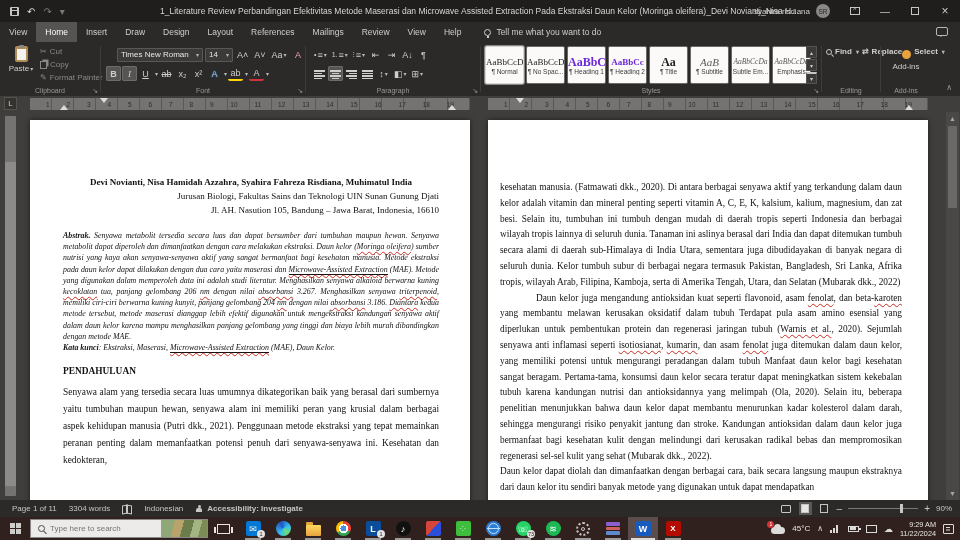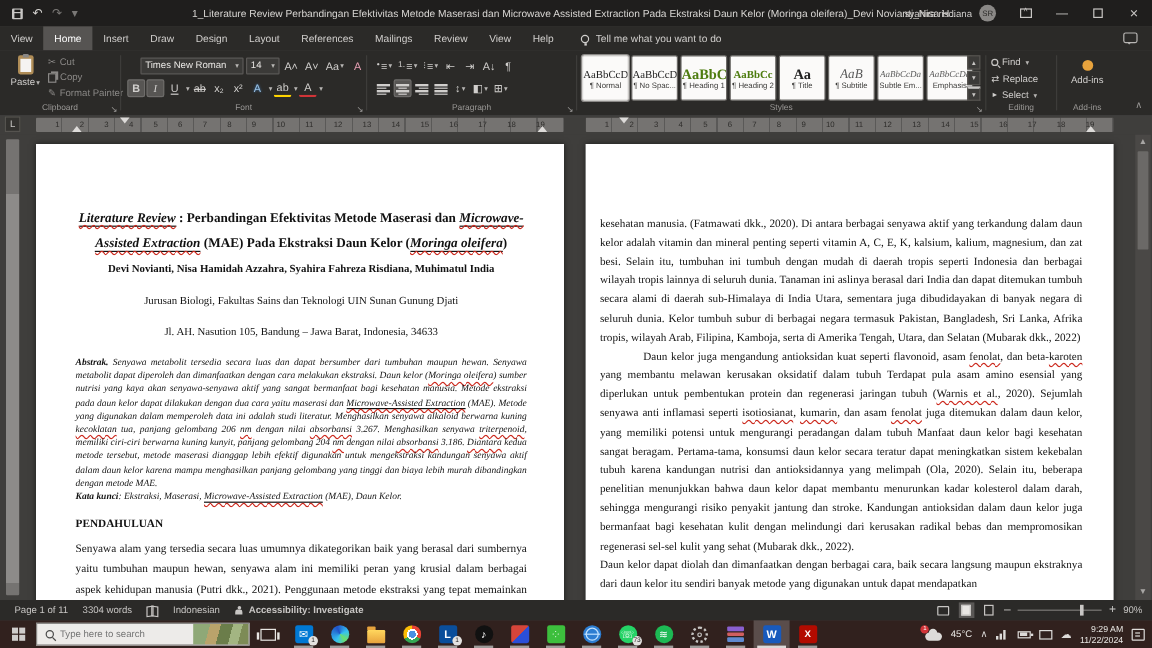--- a/index.html
+++ b/index.html
@@ -70,30 +70,30 @@
   .bars.center i:nth-child(2n){ width:70%; margin-left:15%; } .bars.center i{ width:100%; }
   .bars.right i:nth-child(2n){ width:70%; margin-left:30%; } .bars.right i{ width:100%; }
   .bars.just i { width:100%; }
   .bullet-pre { font-size:7px; margin-right:1px; }
 
   .grp-styles { left:481px; width:340px; }
   .cards { position:absolute; left:4px; top:4px; display:flex; gap:2px; }
   .card { width:39px; height:38px; background:#fbfaf9; border:1px solid #6b6966; border-radius:2px; display:flex; flex-direction:column; align-items:center; justify-content:center; color:#222; }
   .card.sel { border:1px solid #d8d6d4; box-shadow:0 0 0 1px #8a8886; }
   .card .pv { font-family:"Liberation Serif", serif; font-size:9px; line-height:12px; white-space:nowrap; overflow:hidden; max-width:37px; }
-  .card .pv.h { font-weight:bold; color:#4d7c0f; }
+  .card .pv.h { font-weight:bold; color:#6d28d9; }
   .card .pv.t { font-size:12px; font-weight:bold; }
   .card .pv.st { font-style:italic; color:#595959; }
   .card .pv.em { font-style:italic; font-size:7.5px; color:#595959; }
   .card .lb { font-size:6.5px; color:#3b3a38; white-space:nowrap; overflow:hidden; max-width:37px; }
   .stepper { position:absolute; right:4px; top:4px; width:11px; display:flex; flex-direction:column; gap:1px; }
   .stepper .sbtn { height:12px; background:#3b3a38; border:1px solid #55534f; font-size:6px; color:#c8c6c4; display:flex; align-items:center; justify-content:center; }
 
   .grp-edit { left:822px; width:58px; font-size:8px; }
-  .edit-col { position:absolute; left:4px; top:4px; display:flex; flex-direction:column; gap:3px; }
+  .edit-col { position:absolute; left:4px; top:4px; display:flex; flex-direction:row; gap:3px;font-weight:bold; }
   .edit-col .row { display:flex; align-items:center; gap:3px; height:11px; white-space:nowrap; }
   .mag { width:6px; height:6px; border:1px solid #c8c6c4; border-radius:50%; position:relative; }
   .mag::after { content:""; position:absolute; right:-3px; bottom:-2px; width:3px; height:1px; background:#c8c6c4; transform:rotate(45deg); }
 
   .grp-addins { left:881px; width:50px; text-align:center; font-size:8px; }
   .addin-dot { width:9px; height:9px; border-radius:50%; background:#e8a33d; margin:8px auto 3px; }
   .collapse-chev { position:absolute; right:8px; bottom:4px; font-size:8px; color:#9a9896; }
 
   
   .rulerbar { position:absolute; left:0; top:96px; width:960px; height:16px; background:#3f3e3c; }
@@ -112,21 +112,21 @@
   .page { position:absolute; top:8px; width:440px; height:620px; background:#ffffff; box-shadow:0 0 5px rgba(0,0,0,.55); font-family:"Liberation Serif", serif; color:#121212; }
   .page1 { left:30px; }
   .page2 { left:488px; }
   .r-b { font-weight:bold; }
   .r-i { font-style:italic; }
   .r-u { border-bottom:1px solid #121212; }
   .r-sq { text-decoration:underline; text-decoration-style:wavy; text-decoration-color:#cc2a1f; text-decoration-thickness:1px; text-underline-offset:2px; }
   .p1-in { padding:52px 31px 0 33px; }
   .t1 { text-align:center; font-size:11px; line-height:21px; }
   .auth { text-align:center; font-weight:bold; font-size:9px; margin-top:5px; }
-  .affil, .addr { text-align:center; font-size:9px; margin-top:16px; }
+  .affil, .addr { text-align:right; font-size:9px; margin-top:4px; }
   .email { text-align:center; font-size:7.3px; margin-top:4px; }
   .abst { margin-top:15px; font-size:7.9px; line-height:11.2px; text-align:justify; }
   .kata { font-size:7.9px; line-height:11.2px; text-align:justify; }
   .hd1 { margin-top:13px; font-weight:bold; font-size:9.4px; }
   .bdy { margin-top:8px; font-size:9.4px; line-height:17px; text-align:justify; }
   .p2-in { padding:60px 26px 0 12px; }
   .p2p { font-size:9.3px; line-height:15.8px; text-align:justify; }
   .p2p.ind { text-indent:36px; }
 
   .scroll { position:absolute; right:1px; top:0; width:13px; height:388px; background:#4a4846; }
@@ -520,24 +520,23 @@
     <span class="imark rt" style="left:448px;"></span>
     <span class="imark fl" style="left:516px;"></span>
     <span class="imark rt" style="left:905px;"></span>
   </div>
 
   <div class="docarea">
     <div class="vruler"></div>
 
     <div class="page page1">
       <div class="p1-in">
-        <div class="t1"><span class="r-b r-i r-u r-sq">Literature Review</span><span class="r-b"> : Perbandingan Efektivitas Metode Maserasi dan </span><span class="r-b r-i r-u r-sq">Microwave-Assisted Extraction</span><span class="r-b"> (MAE) Pada Ekstraksi Daun Kelor (</span><span class="r-b r-i r-u r-sq">Moringa oleifera</span><span class="r-b">)</span></div>
         <div class="auth">Devi Novianti, Nisa Hamidah Azzahra, Syahira Fahreza Risdiana, Muhimatul India</div>
         <div class="affil">Jurusan Biologi, Fakultas Sains dan Teknologi UIN Sunan Gunung Djati</div>
-        <div class="addr">Jl. AH. Nasution 105, Bandung – Jawa Barat, Indonesia, 34633</div>
+        <div class="addr">Jl. AH. Nasution 105, Bandung – Jawa Barat, Indonesia, 16610</div>
         <div class="abst"><span class="r-b r-i">Abstrak.</span><span class="r-i"> Senyawa metabolit tersedia secara luas dan dapat bersumber dari tumbuhan maupun hewan. Senyawa metabolit dapat diperoleh dan dimanfaatkan dengan cara melakukan ekstraksi. Daun kelor (</span><span class="r-i r-sq">Moringa oleifera</span><span class="r-i">) sumber nutrisi yang kaya akan senyawa-senyawa aktif yang sangat bermanfaat bagi kesehatan manusia. Metode ekstraksi pada daun kelor dapat dilakukan dengan dua cara yaitu maserasi dan </span><span class="r-i r-u r-sq">Microwave-Assisted Extraction</span><span class="r-i"> (MAE). Metode yang digunakan dalam memperoleh data ini adalah studi literatur. Menghasilkan senyawa alkaloid berwarna kuning </span><span class="r-i r-sq">kecoklatan</span><span class="r-i"> tua, panjang gelombang 206 </span><span class="r-i r-sq">nm</span><span class="r-i"> dengan nilai </span><span class="r-i r-sq">absorbansi</span><span class="r-i"> 3.267. Menghasilkan senyawa </span><span class="r-i r-sq">triterpenoid</span><span class="r-i">, memiliki ciri-ciri berwarna kuning kunyit, panjang gelombang 204 </span><span class="r-i r-sq">nm</span><span class="r-i"> dengan nilai </span><span class="r-i r-sq">absorbansi</span><span class="r-i"> 3.186. </span><span class="r-i r-sq">Diantara</span><span class="r-i"> kedua metode tersebut, metode maserasi dianggap lebih efektif digunakan untuk mengekstraksi kandungan senyawa aktif dalam daun kelor karena mampu menghasilkan panjang gelombang yang tinggi dan biaya lebih murah dibandingkan dengan metode MAE.</span></div>
         <div class="kata"><span class="r-b r-i">Kata kunci</span><span class="r-i">: Ekstraksi, Maserasi, </span><span class="r-i r-u r-sq">Microwave-Assisted Extraction</span><span class="r-i"> (MAE), Daun Kelor.</span></div>
         <div class="hd1">PENDAHULUAN</div>
         <div class="bdy">Senyawa alam yang tersedia secara luas umumnya dikategorikan baik yang berasal dari sumbernya yaitu tumbuhan maupun hewan, senyawa alam ini memiliki peran yang krusial dalam berbagai aspek kehidupan manusia (Putri dkk., 2021). Penggunaan metode ekstraksi yang tepat memainkan peranan penting dalam memanfaatkan potensi penuh dari senyawa-senyawa ini. Kesehatan dan kedokteran,</div>
       </div>
     </div>
 
     <div class="page page2">
       <div class="p2-in">
         <div class="p2p">kesehatan manusia. (Fatmawati dkk., 2020). Di antara berbagai senyawa aktif yang terkandung dalam daun kelor adalah vitamin dan mineral penting seperti vitamin A, C, E, K, kalsium, kalium, magnesium, dan zat besi. Selain itu, tumbuhan ini tumbuh dengan mudah di daerah tropis seperti Indonesia dan berbagai wilayah tropis lainnya di seluruh dunia. Tanaman ini aslinya berasal dari India dan dapat ditemukan tumbuh secara alami di daerah sub-Himalaya di India Utara, sementara juga dibudidayakan di banyak negara di seluruh dunia. Kelor tumbuh subur di berbagai negara termasuk Pakistan, Bangladesh, Sri Lanka, Afrika tropis, wilayah Arab, Filipina, Kamboja, serta di Amerika Tengah, Utara, dan Selatan (Mubarak dkk., 2022)</div>

